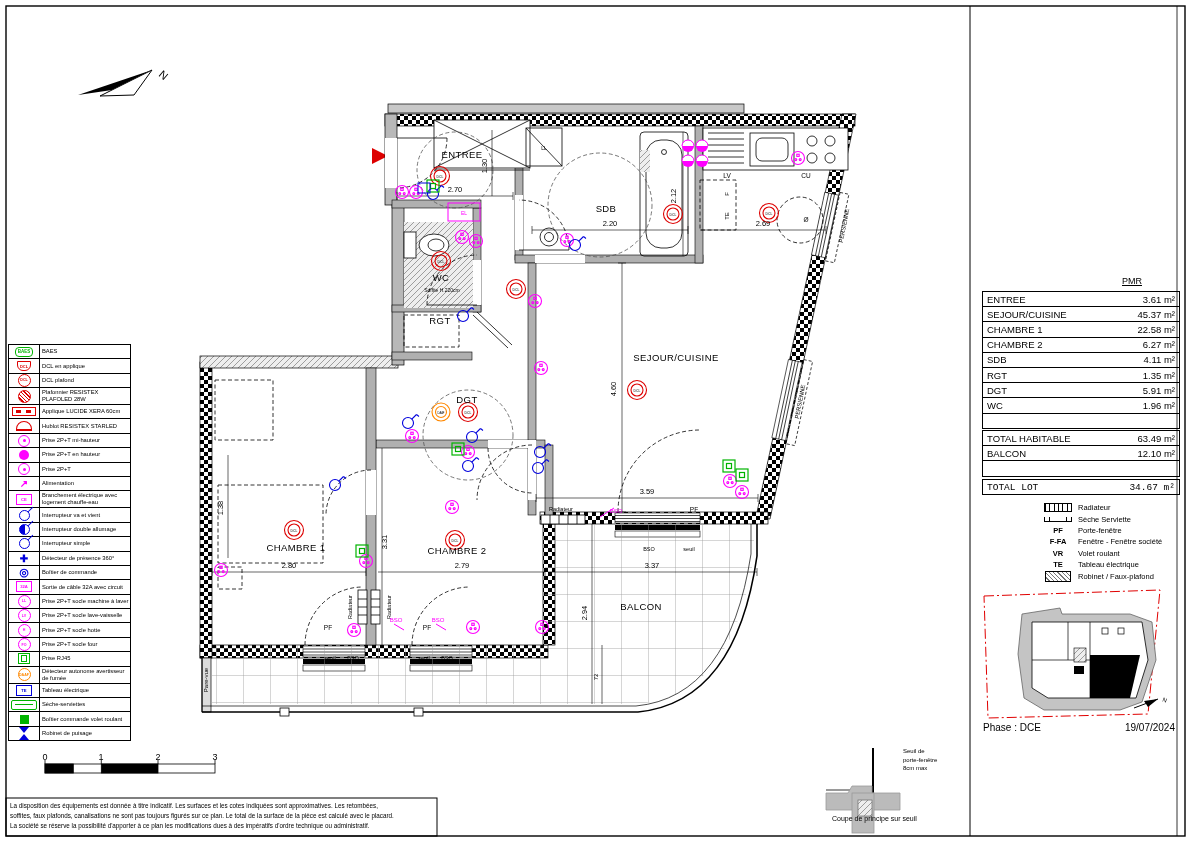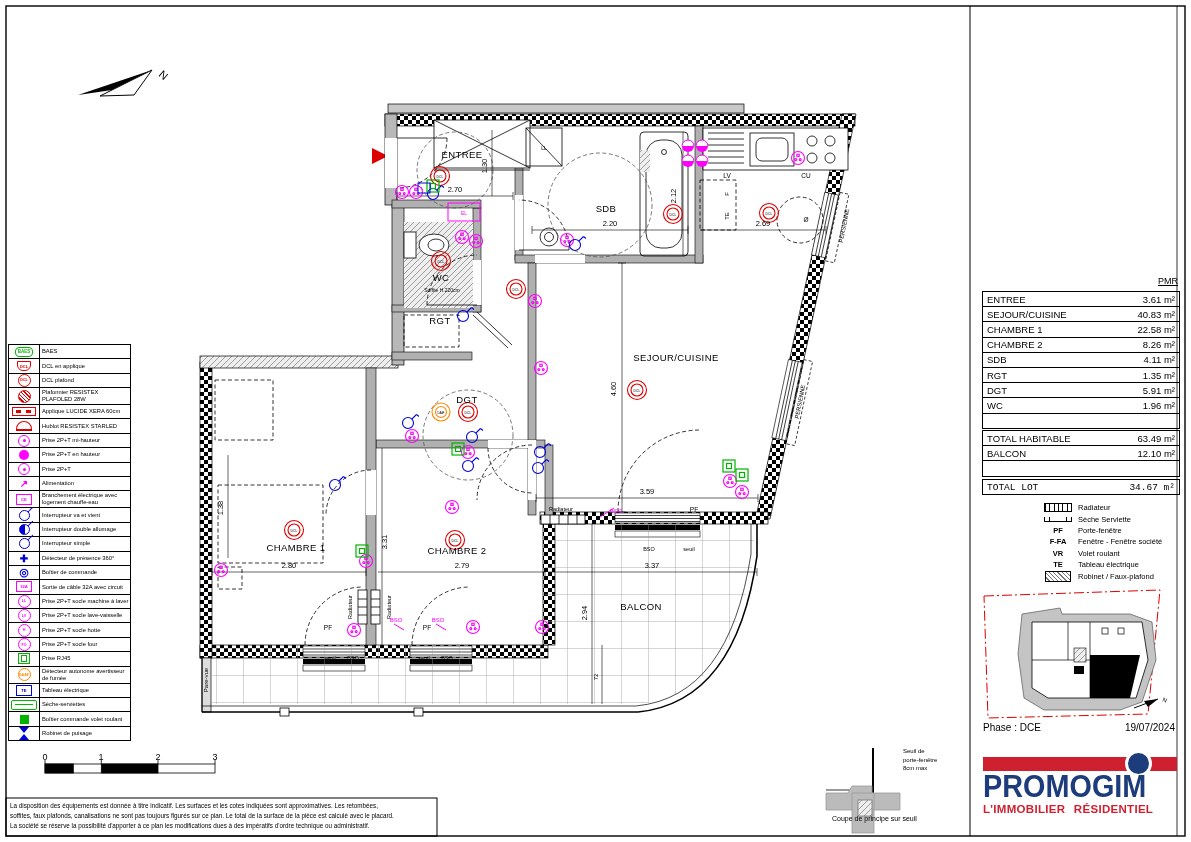--- a/index.html
+++ b/index.html
@@ -12,21 +12,21 @@
   .pl-note{font-size:6.5px;}
   .pl-mag{fill:#f0f;}
   .abs{position:absolute;}
   
   .ptitle{left:972px;top:24px;width:206px;text-align:center;color:#2f4fa2;font-weight:bold;
           font-size:17px;letter-spacing:1.5px;}
   .addr{left:972px;top:176px;width:206px;text-align:center;font-size:11px;line-height:1.3;}
   .apt{left:982px;top:212px;width:196px;border:1px solid #000;}
   .apt .arow{height:13.5px;border-bottom:1px solid #000;text-align:center;font-size:9.5px;line-height:13.5px;}
   .apt .arow:last-child{border-bottom:none;}
-  .pmr{left:982px;top:276px;width:196px;text-align:right;font-size:9px;text-decoration:underline;}
+  .pmr{left:946px;top:276px;width:196px;text-align:right;font-size:9px;text-decoration:underline;}
   .tbl{left:982px;width:196px;border:1px solid #000;}
   .areas{top:291px;} .totals{top:430px;} .lot{top:479px;font-family:Liberation Mono, monospace;}
   .trow{display:flex;justify-content:space-between;min-height:14.2px;border-bottom:1px solid #000;
         font-size:9.5px;align-items:center;padding:0 4px;}
   .trow:last-child{border-bottom:none;}
   .tl{white-space:nowrap;} .tv{white-space:nowrap;}
   
   .mleg{left:1038px;top:502px;width:142px;font-size:7.5px;}
   .mlrow{display:flex;align-items:center;height:11.4px;}
   .ml-ico{width:40px;display:flex;justify-content:center;align-items:center;font-weight:bold;font-size:7.5px;}
@@ -511,31 +511,31 @@
 
 <div class="abs tbl areas">
 
     <div class="trow">
       <span class="tl">ENTREE</span>
       <span class="tv">3.61 m²</span>
     </div>
 
     <div class="trow">
       <span class="tl">SEJOUR/CUISINE</span>
-      <span class="tv">40.83 m²</span>
+      <span class="tv">45.37 m²</span>
     </div>
 
     <div class="trow">
       <span class="tl">CHAMBRE 1</span>
       <span class="tv">22.58 m²</span>
     </div>
 
     <div class="trow">
       <span class="tl">CHAMBRE 2</span>
-      <span class="tv">8.26 m²</span>
+      <span class="tv">6.27 m²</span>
     </div>
 
     <div class="trow">
       <span class="tl">SDB</span>
       <span class="tv">4.11 m²</span>
     </div>
 
     <div class="trow">
       <span class="tl">RGT</span>
       <span class="tv">1.35 m²</span>
@@ -639,26 +639,20 @@
       </span>
       <span>Robinet / Faux-plafond</span>
     </div>
   </div>
 
 <div class="abs phase">
   <span>Phase : DCE</span>
   <span>19/07/2024</span>
 </div>
 
-<div class="abs logo">
-  <div class="logo-bar"></div>
-  <div class="logo-ball"></div>
-  <div class="logo-name">PROMOGIM</div>
-  <div class="logo-tag">L'IMMOBILIER RÉSIDENTIEL</div>
-</div>
 
 <div class="abs lgd">
 
     <div class="lgrow">
       <span class="lg-ico">
         <i class="c-green s-pill">
             <em style="font-style:normal">BAES</em>
           </i>
       </span>
       <span class="lg-lab">BAES</span>

